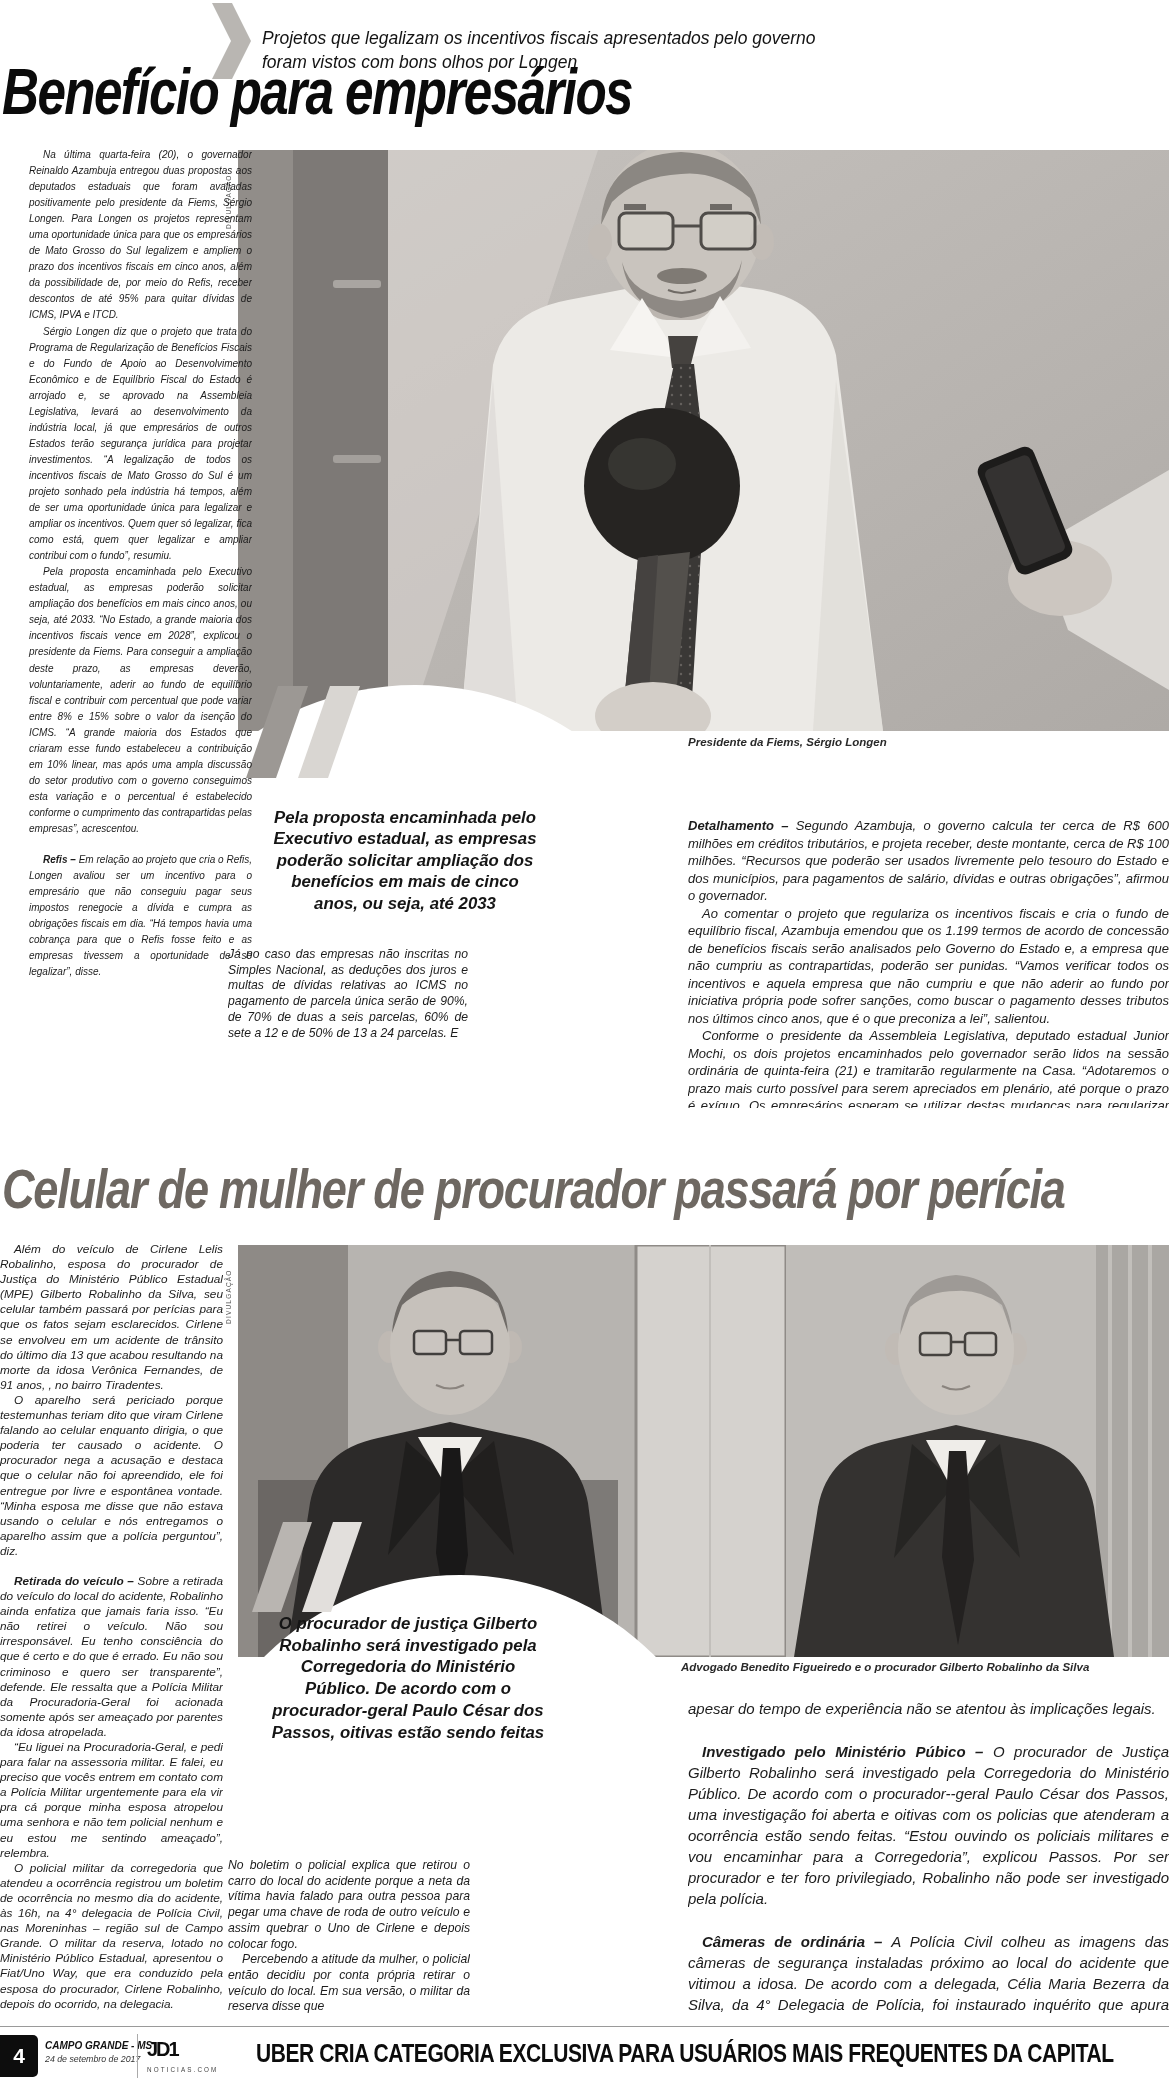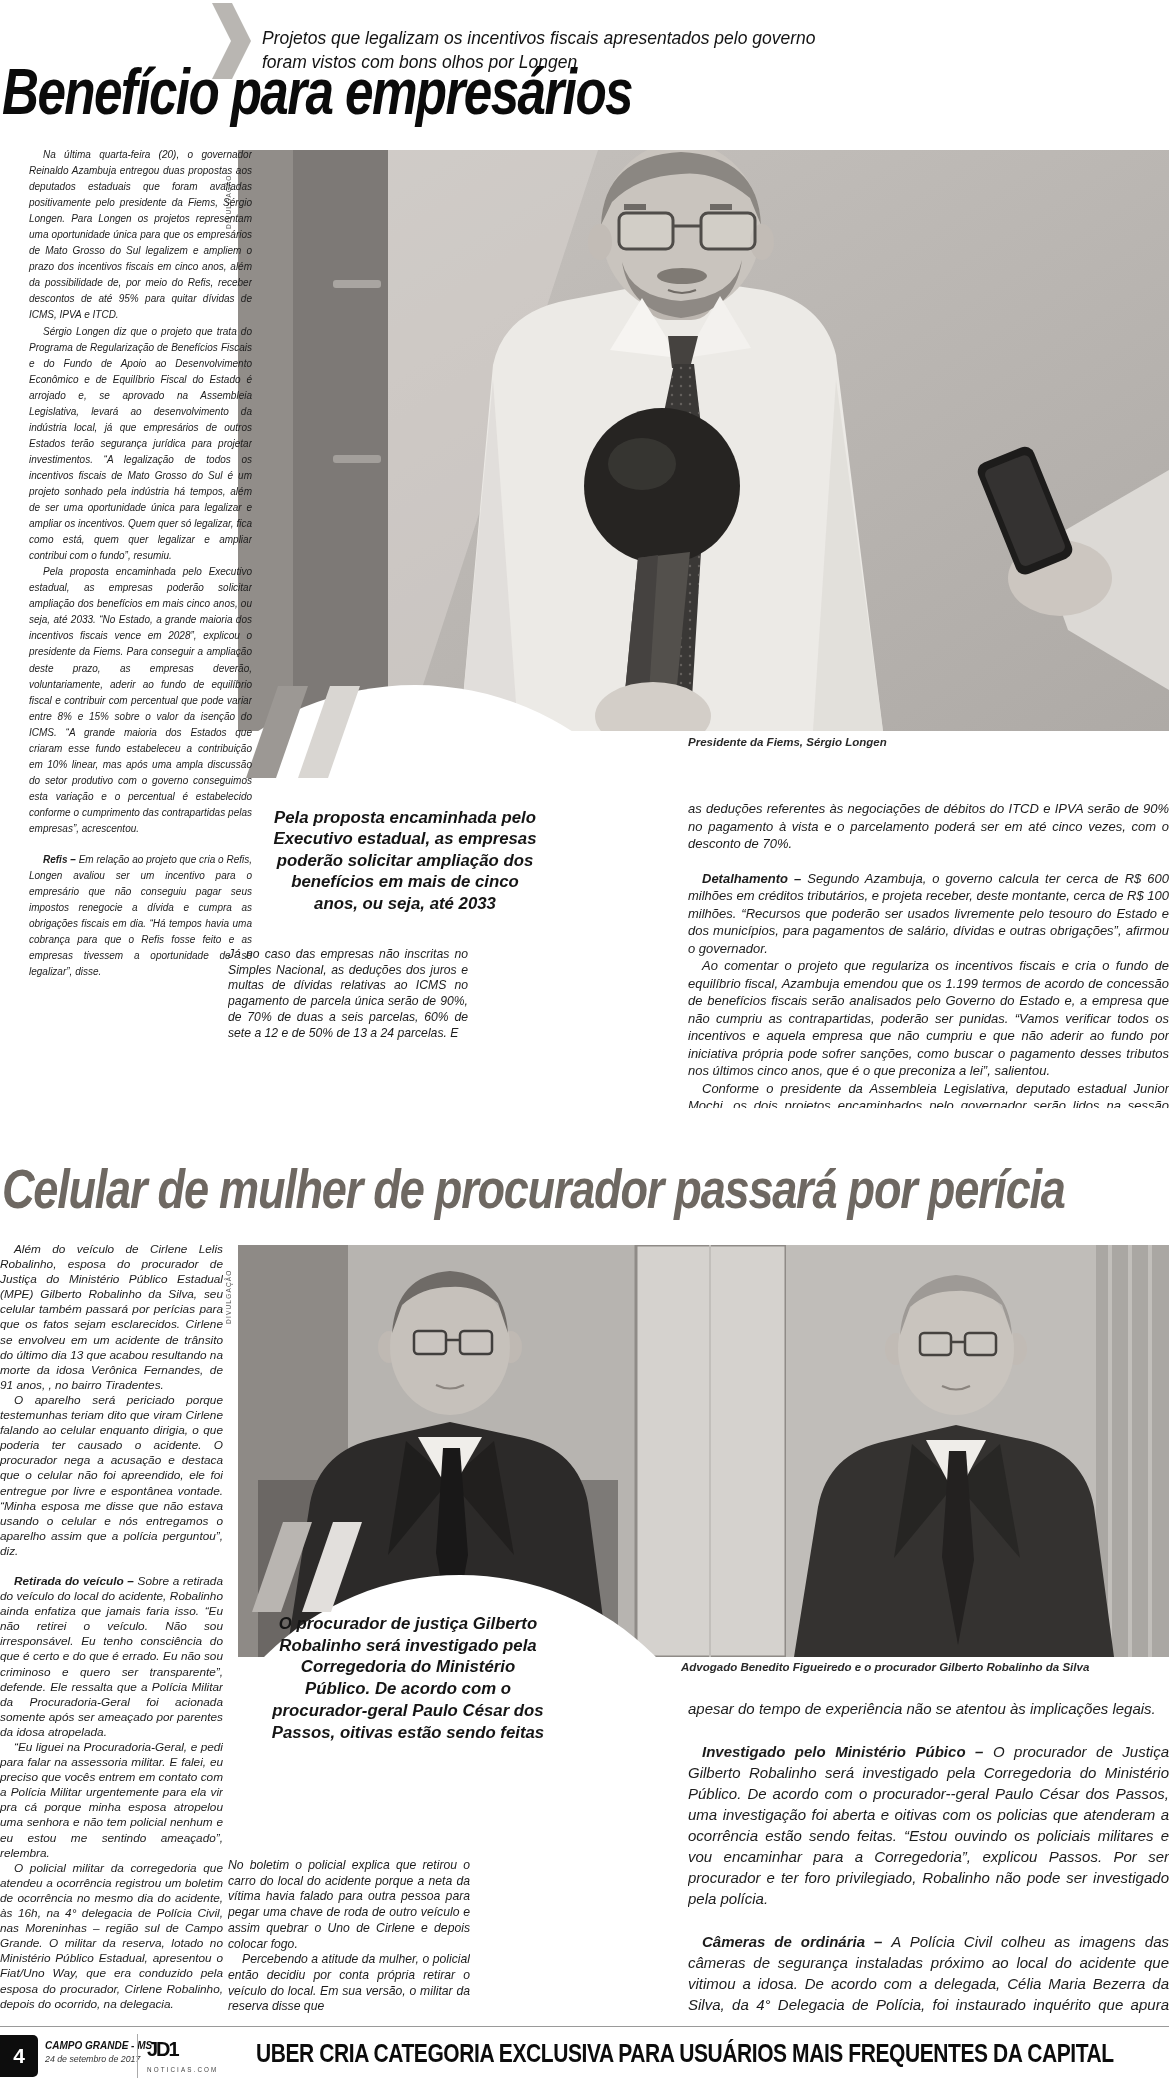--- a/index.html
+++ b/index.html
@@ -160,21 +160,20 @@
   <div class="col" id="a1c1">
       <p>Na última quarta-feira (20), o governador Reinaldo Azambuja entregou duas propostas aos deputados estaduais que foram avaliadas positivamente pelo presidente da Fiems, Sérgio Longen. Para Longen os projetos representam uma oportunidade única para que os empresários de Mato Grosso do Sul legalizem e ampliem o prazo dos incentivos fiscais em cinco anos, além da possibilidade de, por meio do Refis, receber descontos de até 95% para quitar dívidas de ICMS, IPVA e ITCD.</p>
       <p>Sérgio Longen diz que o projeto que trata do Programa de Regularização de Benefícios Fiscais e do Fundo de Apoio ao Desenvolvimento Econômico e de Equilíbrio Fiscal do Estado é arrojado e, se aprovado na Assembleia Legislativa, levará ao desenvolvimento da indústria local, já que empresários de outros Estados terão segurança jurídica para projetar investimentos. “A legalização de todos os incentivos fiscais de Mato Grosso do Sul é um projeto sonhado pela indústria há tempos, além de ser uma oportunidade única para legalizar e ampliar os incentivos. Quem quer só legalizar, fica como está, quem quer legalizar e ampliar contribui com o fundo”, resumiu.</p>
       <p>Pela proposta encaminhada pelo Executivo estadual, as empresas poderão solicitar ampliação dos benefícios em mais cinco anos, ou seja, até 2033. “No Estado, a grande maioria dos incentivos fiscais vence em 2028”, explicou o presidente da Fiems. Para conseguir a ampliação deste prazo, as empresas deverão, voluntariamente, aderir ao fundo de equilíbrio fiscal e contribuir com percentual que pode variar entre 8% e 15% sobre o valor da isenção do ICMS. “A grande maioria dos Estados que criaram esse fundo estabeleceu a contribuição em 10% linear, mas após uma ampla discussão do setor produtivo com o governo conseguimos esta variação e o percentual é estabelecido conforme o cumprimento das contrapartidas pelas empresas”, acrescentou.</p>
       <p class="gap"><b>Refis – </b>Em relação ao projeto que cria o Refis, Longen avaliou ser um incentivo para o empresário que não conseguiu pagar seus impostos renegocie a dívida e cumpra as obrigações fiscais em dia. “Há tempos havia uma cobrança para que o Refis fosse feito e as empresas tivessem a oportunidade de se legalizar”, disse.</p>
     </div>
   <div class="col cont" id="a1c2">
       <p>Já no caso das empresas não inscritas no Simples Nacional, as deduções dos juros e multas de dívidas relativas ao ICMS no pagamento de parcela única serão de 90%, de 70% de duas a seis parcelas, 60% de sete a 12 e de 50% de 13 a 24 parcelas. E</p>
     </div>
   <div class="col cont" id="a1c3">
-      <p>as deduções referentes às negociações de débitos do ITCD e IPVA serão de 90% no pagamento à vista e o parcelamento poderá ser em até cinco vezes, com o desconto de 70%.</p>
       <p class="gap"><b>Detalhamento – </b>Segundo Azambuja, o governo calcula ter cerca de R$ 600 milhões em créditos tributários, e projeta receber, deste montante, cerca de R$ 100 milhões. “Recursos que poderão ser usados livremente pelo tesouro do Estado e dos municípios, para pagamentos de salário, dívidas e outras obrigações”, afirmou o governador.</p>
       <p>Ao comentar o projeto que regulariza os incentivos fiscais e cria o fundo de equilíbrio fiscal, Azambuja emendou que os 1.199 termos de acordo de concessão de benefícios fiscais serão analisados pelo Governo do Estado e, a empresa que não cumpriu as contrapartidas, poderão ser punidas. “Vamos verificar todos os incentivos e aquela empresa que não cumpriu e que não aderir ao fundo por iniciativa própria pode sofrer sanções, como buscar o pagamento desses tributos nos últimos cinco anos, que é o que preconiza a lei”, salientou.</p>
       <p>Conforme o presidente da Assembleia Legislativa, deputado estadual Junior Mochi, os dois projetos encaminhados pelo governador serão lidos na sessão ordinária de quinta-feira (21) e tramitarão regularmente na Casa. “Adotaremos o prazo mais curto possível para serem apreciados em plenário, até porque o prazo é exíguo. Os empresários esperam se utilizar destas mudanças para regularizar sua situação, que vem em um bom momento”, analisou.</p>
     </div>
 
   <h1 id="h2" class="headline">Celular de mulher de procurador passará por perícia</h1>
 
   <div class="photo" id="photo2">
     <svg viewBox="0 0 931 412">
       <rect width="931" height="412" fill="#c6c3bf"></rect>

